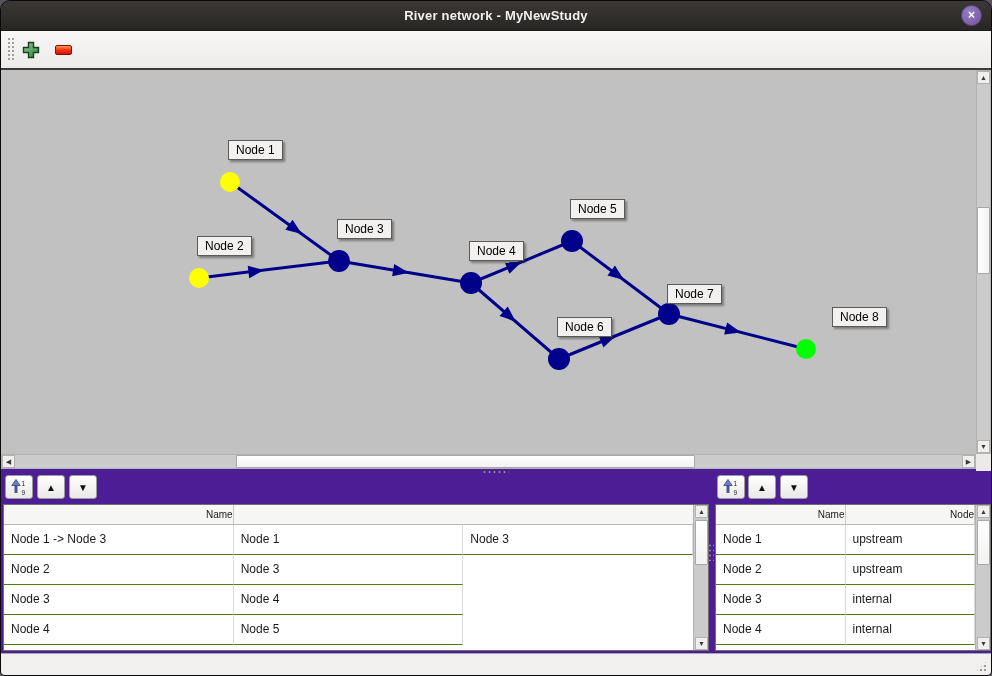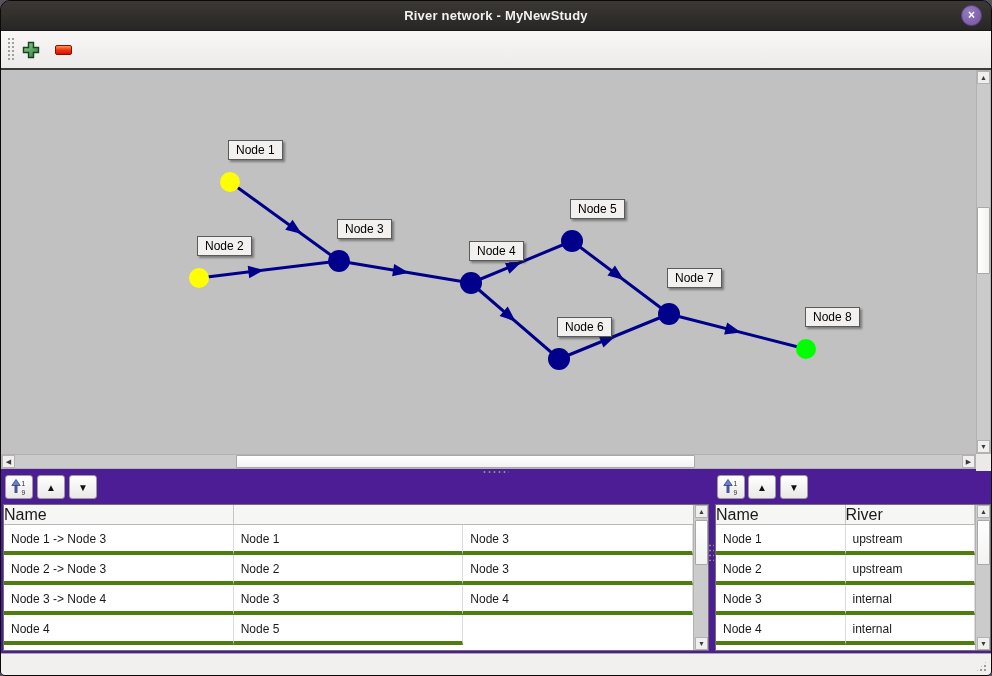--- a/index.html
+++ b/index.html
@@ -60,24 +60,24 @@
   .panes{position:absolute;left:0;top:474px;width:100%;height:178px;}
   .mini-btn{position:absolute;top:0;width:28px;height:24px;border:1px solid #9b9b9b;
     border-radius:3px;background:linear-gradient(#ffffff,#eae9e8);display:flex;
     align-items:center;justify-content:center;font-size:9px;color:#111;cursor:pointer;}
   .tableframe{position:absolute;top:29px;height:147px;border:1px solid #6f6f6f;background:#fff;}
   .tbl{position:absolute;left:0;top:0;right:15px;bottom:0;overflow:hidden;}
   .trow{display:grid;}
   .g3{grid-template-columns:1fr 1fr 1fr;}
   .g2{grid-template-columns:1fr 1fr;}
   .trow.head{height:20px;background:#f6f6f5;border-bottom:1px solid #b9b9b9;}
-  .trow.head .cell{text-align:left;line-height:19px;border-right:1px solid #c6c6c6;
-    padding:0;font-size:16px;}
+  .trow.head .cell{text-align:right;line-height:19px;border-right:1px solid #c6c6c6;
+    padding:0;font-size:10px;}
   .trow.body{height:30px;}
-  .trow.body .cell{line-height:29px;border-bottom:4px solid #4d7c0f;
+  .trow.body .cell{line-height:29px;border-bottom:1px solid #4d7c0f;
     border-right:1px solid #dcdcdc;padding-left:7px;font-size:12px;
     white-space:nowrap;overflow:hidden;}
   .cell:last-child{border-right:none;}
   .trow.part{height:7px;}
   .tb-scroll{position:absolute;right:0;top:0;bottom:0;width:15px;background:#cbcbcb;
     border-left:1px solid #b2b2b2;}
   .tb-scroll .up{left:1px;top:0;width:13px;height:13px;}
   .tb-scroll .down{left:1px;bottom:0;width:13px;height:13px;}
   .tb-scroll .sb-thumb{left:1px;top:15px;width:13px;height:45px;}
   .pane-splitter{position:absolute;left:707px;top:68px;width:6px;height:18px;cursor:col-resize;
@@ -148,22 +148,22 @@
           <circle cx="668" cy="244" r="11" fill="#00008b"></circle>
           <circle cx="805" cy="279" r="10" fill="#00ff00"></circle>
         </svg>
       <div id="labels">
           <div class="nodelabel" style="left: 227px; top: 70px;">Node 1</div>
           <div class="nodelabel" style="left: 196px; top: 166px;">Node 2</div>
           <div class="nodelabel" style="left: 336px; top: 149px;">Node 3</div>
           <div class="nodelabel" style="left: 468px; top: 171px;">Node 4</div>
           <div class="nodelabel" style="left: 569px; top: 129px;">Node 5</div>
           <div class="nodelabel" style="left: 556px; top: 247px;">Node 6</div>
-          <div class="nodelabel" style="left: 666px; top: 198px;">Node 7</div>
-          <div class="nodelabel" style="left: 804px; top: 237px;">Node 8</div>
+          <div class="nodelabel" style="left: 666px; top: 214px;">Node 7</div>
+          <div class="nodelabel" style="left: 831px; top: 237px;">Node 8</div>
         </div>
     </div>
 
     <div class="scrollbar vscroll vs">
       <div class="sb-arrow up">
           <span>▲</span>
         </div>
       <div class="sb-thumb"></div>
       <div class="sb-arrow down">
           <span>▼</span>
@@ -207,26 +207,24 @@
       <div class="tbl" id="links-tbl">
           <div class="trow head g3">
             <div class="cell">Name</div>
           </div>
           <div class="trow body g3">
             <div class="cell">Node 1 -&gt; Node 3</div>
             <div class="cell">Node 1</div>
             <div class="cell">Node 3</div>
           </div>
           <div class="trow body g3">
-            <div class="cell">Node 2 -&gt; Node 3</div>
             <div class="cell">Node 2</div>
             <div class="cell">Node 3</div>
           </div>
           <div class="trow body g3">
-            <div class="cell">Node 3 -&gt; Node 4</div>
             <div class="cell">Node 3</div>
             <div class="cell">Node 4</div>
           </div>
           <div class="trow body g3">
             <div class="cell">Node 4</div>
             <div class="cell">Node 5</div>
           </div>
           <div class="trow part g3">
             <div class="cell"></div>
             <div class="cell"></div>
@@ -258,21 +256,21 @@
         <span>▲</span>
       </div>
     <div class="mini-btn" style="left:779px;font-size:10px">
         <span>▼</span>
       </div>
 
     <div class="tableframe" style="left:714px;width:276px">
       <div class="tbl" id="nodes-tbl">
           <div class="trow head g2">
             <div class="cell">Name</div>
-            <div class="cell">River</div>
+            <div class="cell">Node</div>
           </div>
           <div class="trow body g2">
             <div class="cell">Node 1</div>
             <div class="cell">upstream</div>
           </div>
           <div class="trow body g2">
             <div class="cell">Node 2</div>
             <div class="cell">upstream</div>
           </div>
           <div class="trow body g2">

